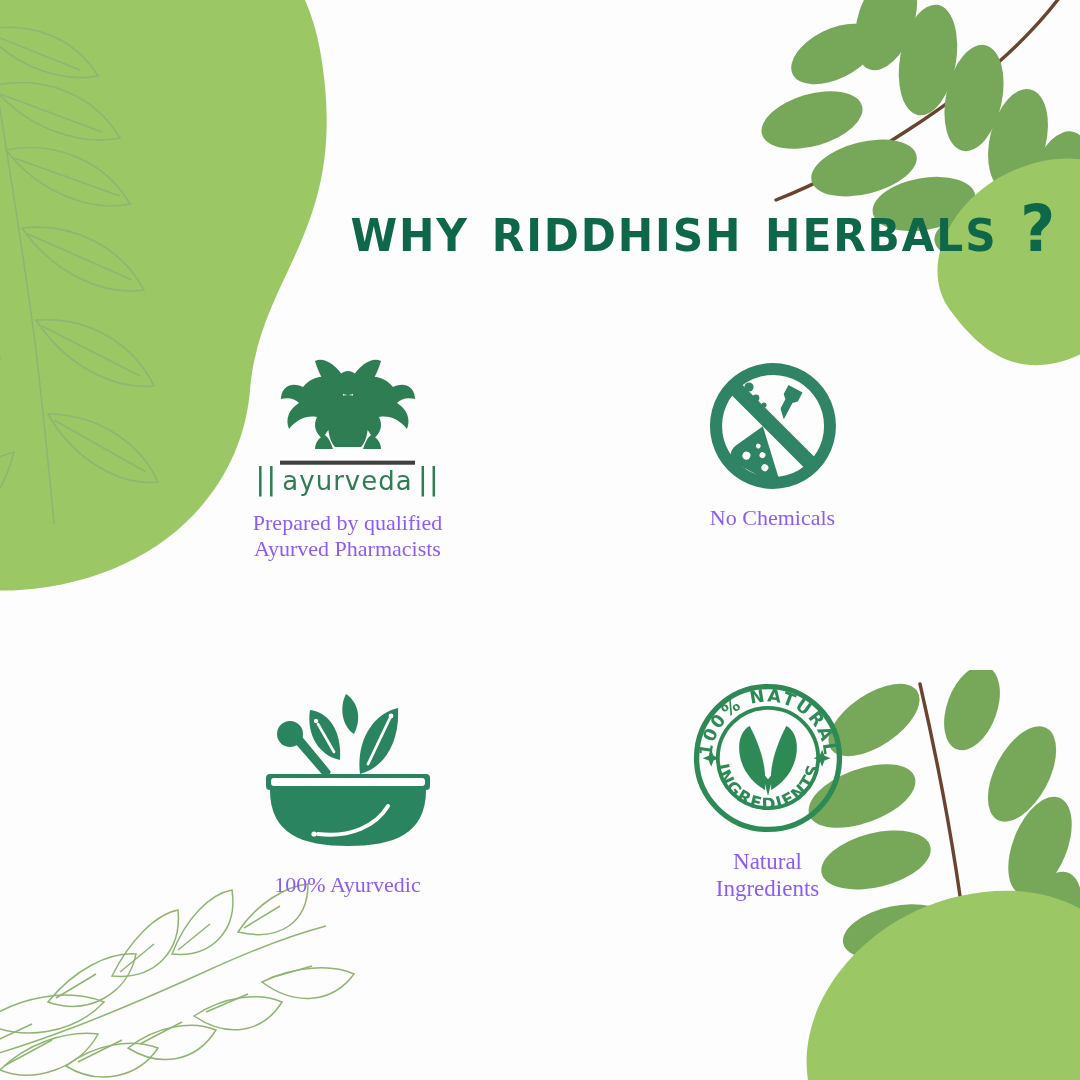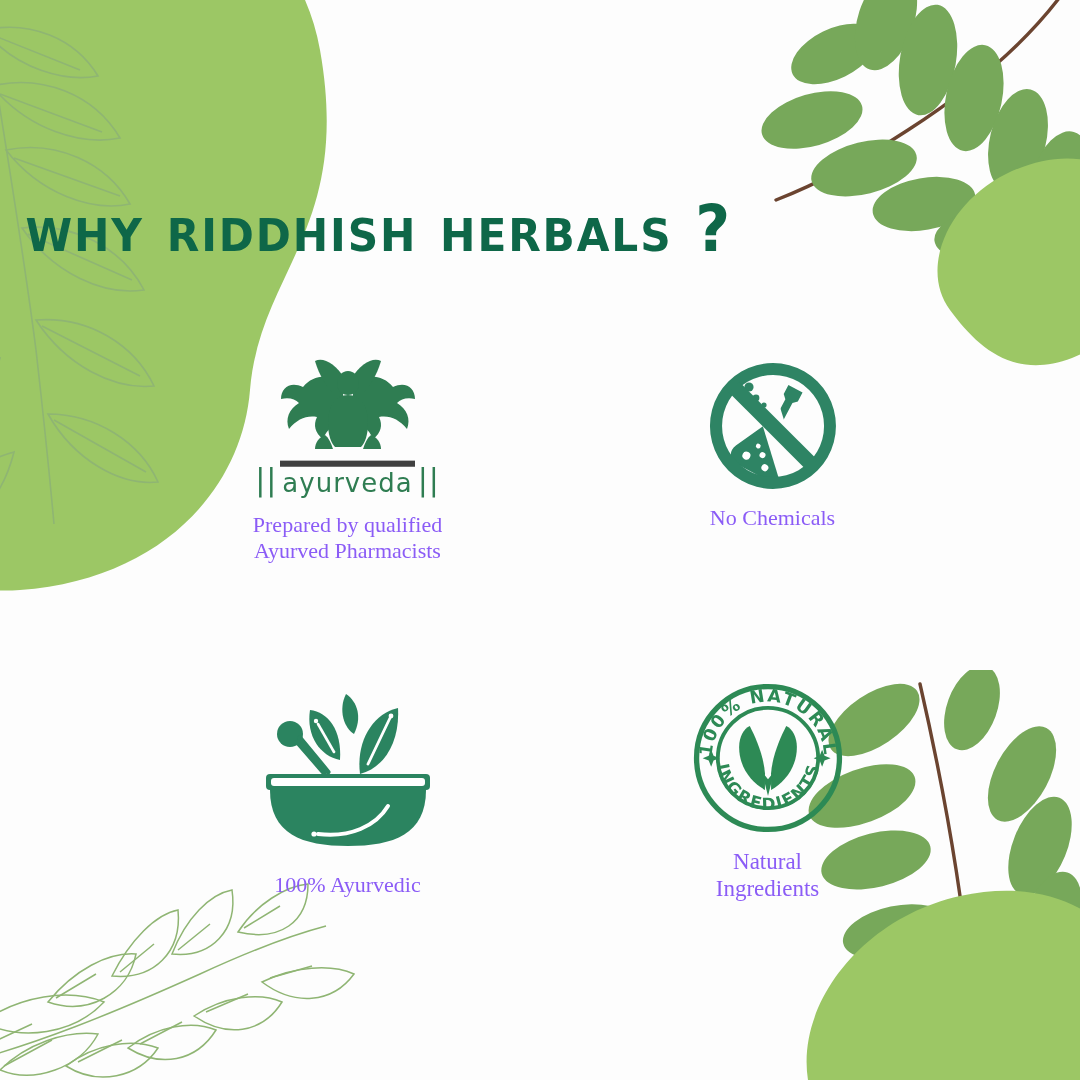--- a/index.html
+++ b/index.html
@@ -23,21 +23,21 @@
   #vine-tl{left:-30px;top:-10px;}
   #branch-tr{right:-10px;top:-20px;}
   #blob-tr{right:-30px;top:140px;}
   #branch-br{right:-20px;bottom:-30px;}
   #blob-br{right:-40px;bottom:-60px;}
   #vine-bl{left:-30px;bottom:-20px;}
 
   
   .title-wrap{
     position:absolute;top:192px;left:3px;right:0;
-    text-align:left;
+    text-align:right;
   }
   .title{
     display:inline-block;
     font-family:"DejaVu Sans", sans-serif;
     font-weight:700;
     font-size:64px;
     letter-spacing:2px;
     color:#0e6748;
     font-variant:small-caps;
     text-transform:lowercase;
@@ -79,21 +79,21 @@
   .logo-text{
     margin-top:-2px;
     font-family:"DejaVu Sans", sans-serif;
     font-size:27px;
     letter-spacing:1px;
     color:#2f7d52;
     display:flex;align-items:center;gap:3px;
   }
   .logo-text .bars{font-size:30px;color:#2f7d52;}
   .logo-text .word{
-    border-top:6px solid #404040;
+    border-top:4px solid #404040;
     padding:1px 2px 0 2px;
     font-size:26px;
     transform:scaleY(1.02);
   }
 </style>
 </head>
 <body>
 
 <div class="poster">
 

